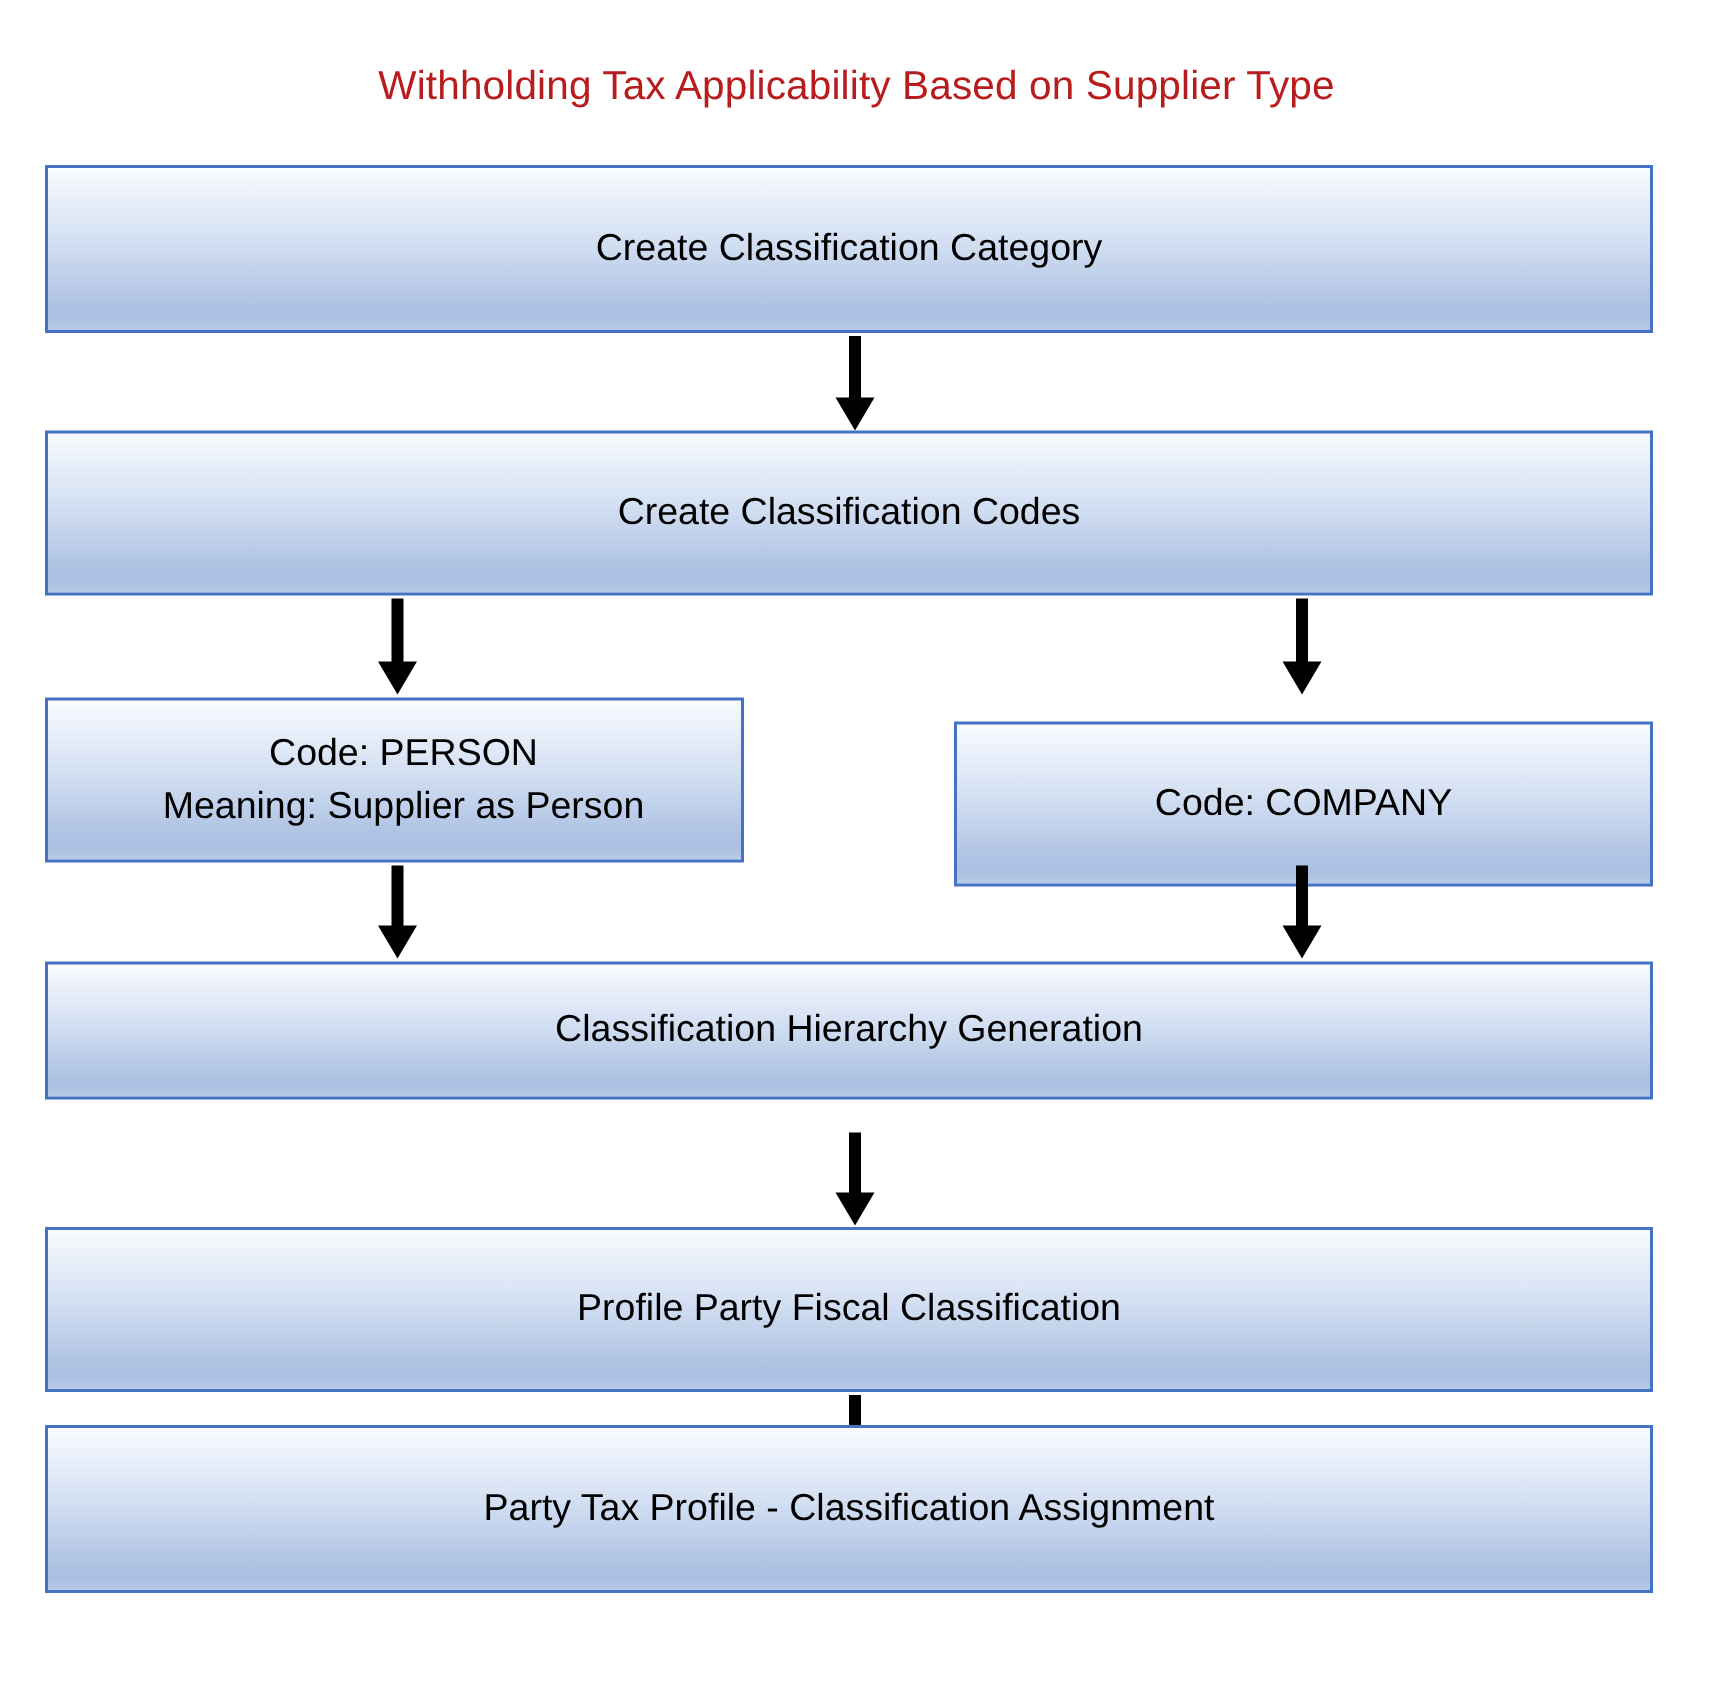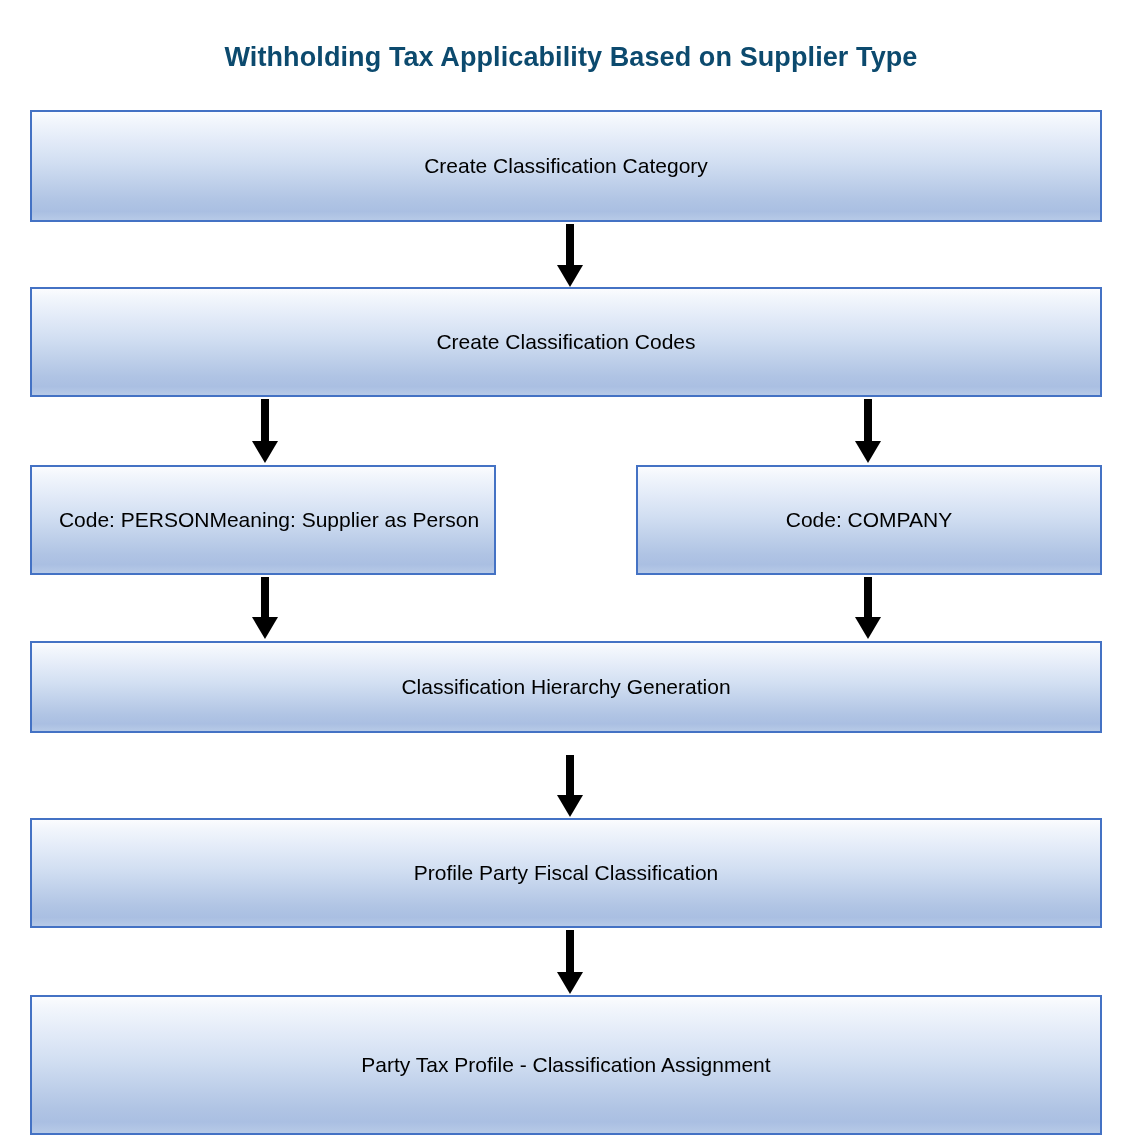--- a/index.html
+++ b/index.html
@@ -18,60 +18,61 @@
     overflow: hidden;
   }
 
   #diagram-title {
     position: absolute;
     left: 0;
     top: 42px;
     width: 1142px;
     text-align: center;
     font-size: 27px;
-    font-weight: bold;
-    color: #0c4a6e;
+    font-weight: normal;
+    color: #b91c1c;
     letter-spacing: 0.1px;
     white-space: nowrap;
   }
 
   .node {
     position: absolute;
     box-sizing: border-box;
     border: 2px solid #4472C4;
     background: linear-gradient(to bottom,
         #fbfcfe 0%,
         #f2f6fc 8%,
         #e3ebf8 26%,
         #d2dff2 46%,
         #bfd0ea 66%,
         #b0c4e4 82%,
         #aabfe2 92%,
         #b7cae7 100%);
     display: flex;
+    flex-direction: column;
     align-items: center;
     justify-content: center;
     color: #000000;
-    font-size: 21px;
+    font-size: 25px;
     line-height: 1.42;
     text-align: center;
   }
   .node .line {
     display: block;
     white-space: nowrap;
   }
 
   
   #node-category      { left: 30px; top: 110px;  width: 1072px; height: 112px; }
   #node-codes         { left: 30px; top: 287px;  width: 1072px; height: 110px; }
   #node-person        { left: 30px; top: 465px;  width: 466px;  height: 110px; padding-left: 12px; }
-  #node-company       { left: 636px; top: 465px; width: 466px;  height: 110px; }
+  #node-company       { left: 636px; top: 481px; width: 466px;  height: 110px; }
   #node-hierarchy     { left: 30px; top: 641px;  width: 1072px; height: 92px; text-align: right; }
   #node-fiscal        { left: 30px; top: 818px;  width: 1072px; height: 110px; }
-  #node-profile       { left: 30px; top: 995px;  width: 1072px; height: 140px; }
+  #node-profile       { left: 30px; top: 950px;  width: 1072px; height: 112px; }
 
   
   .arrow {
     position: absolute;
     width: 26px;
   }
   .arrow .shaft {
     position: absolute;
     left: 9px;
     top: 0;

